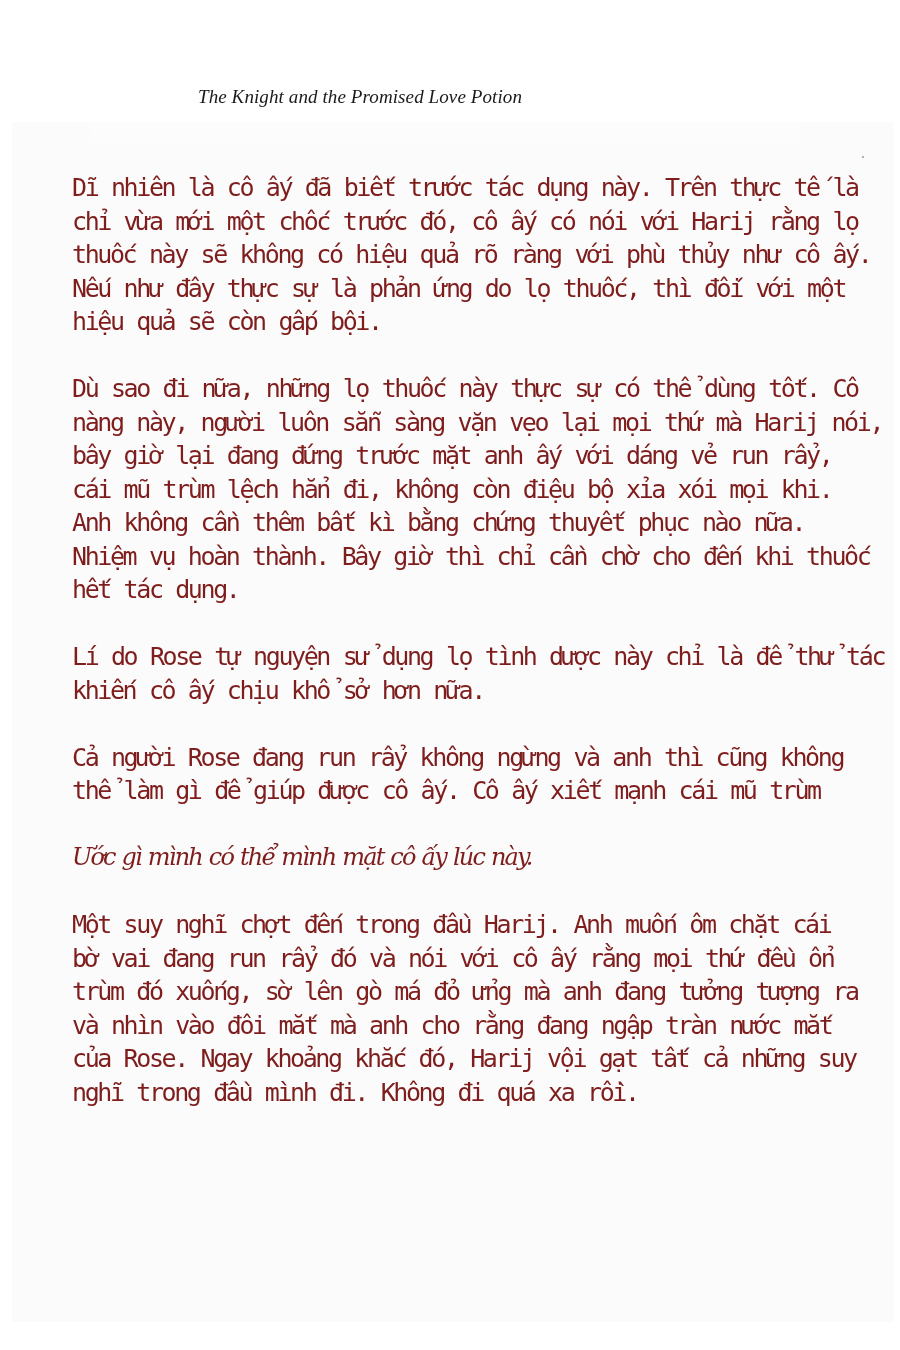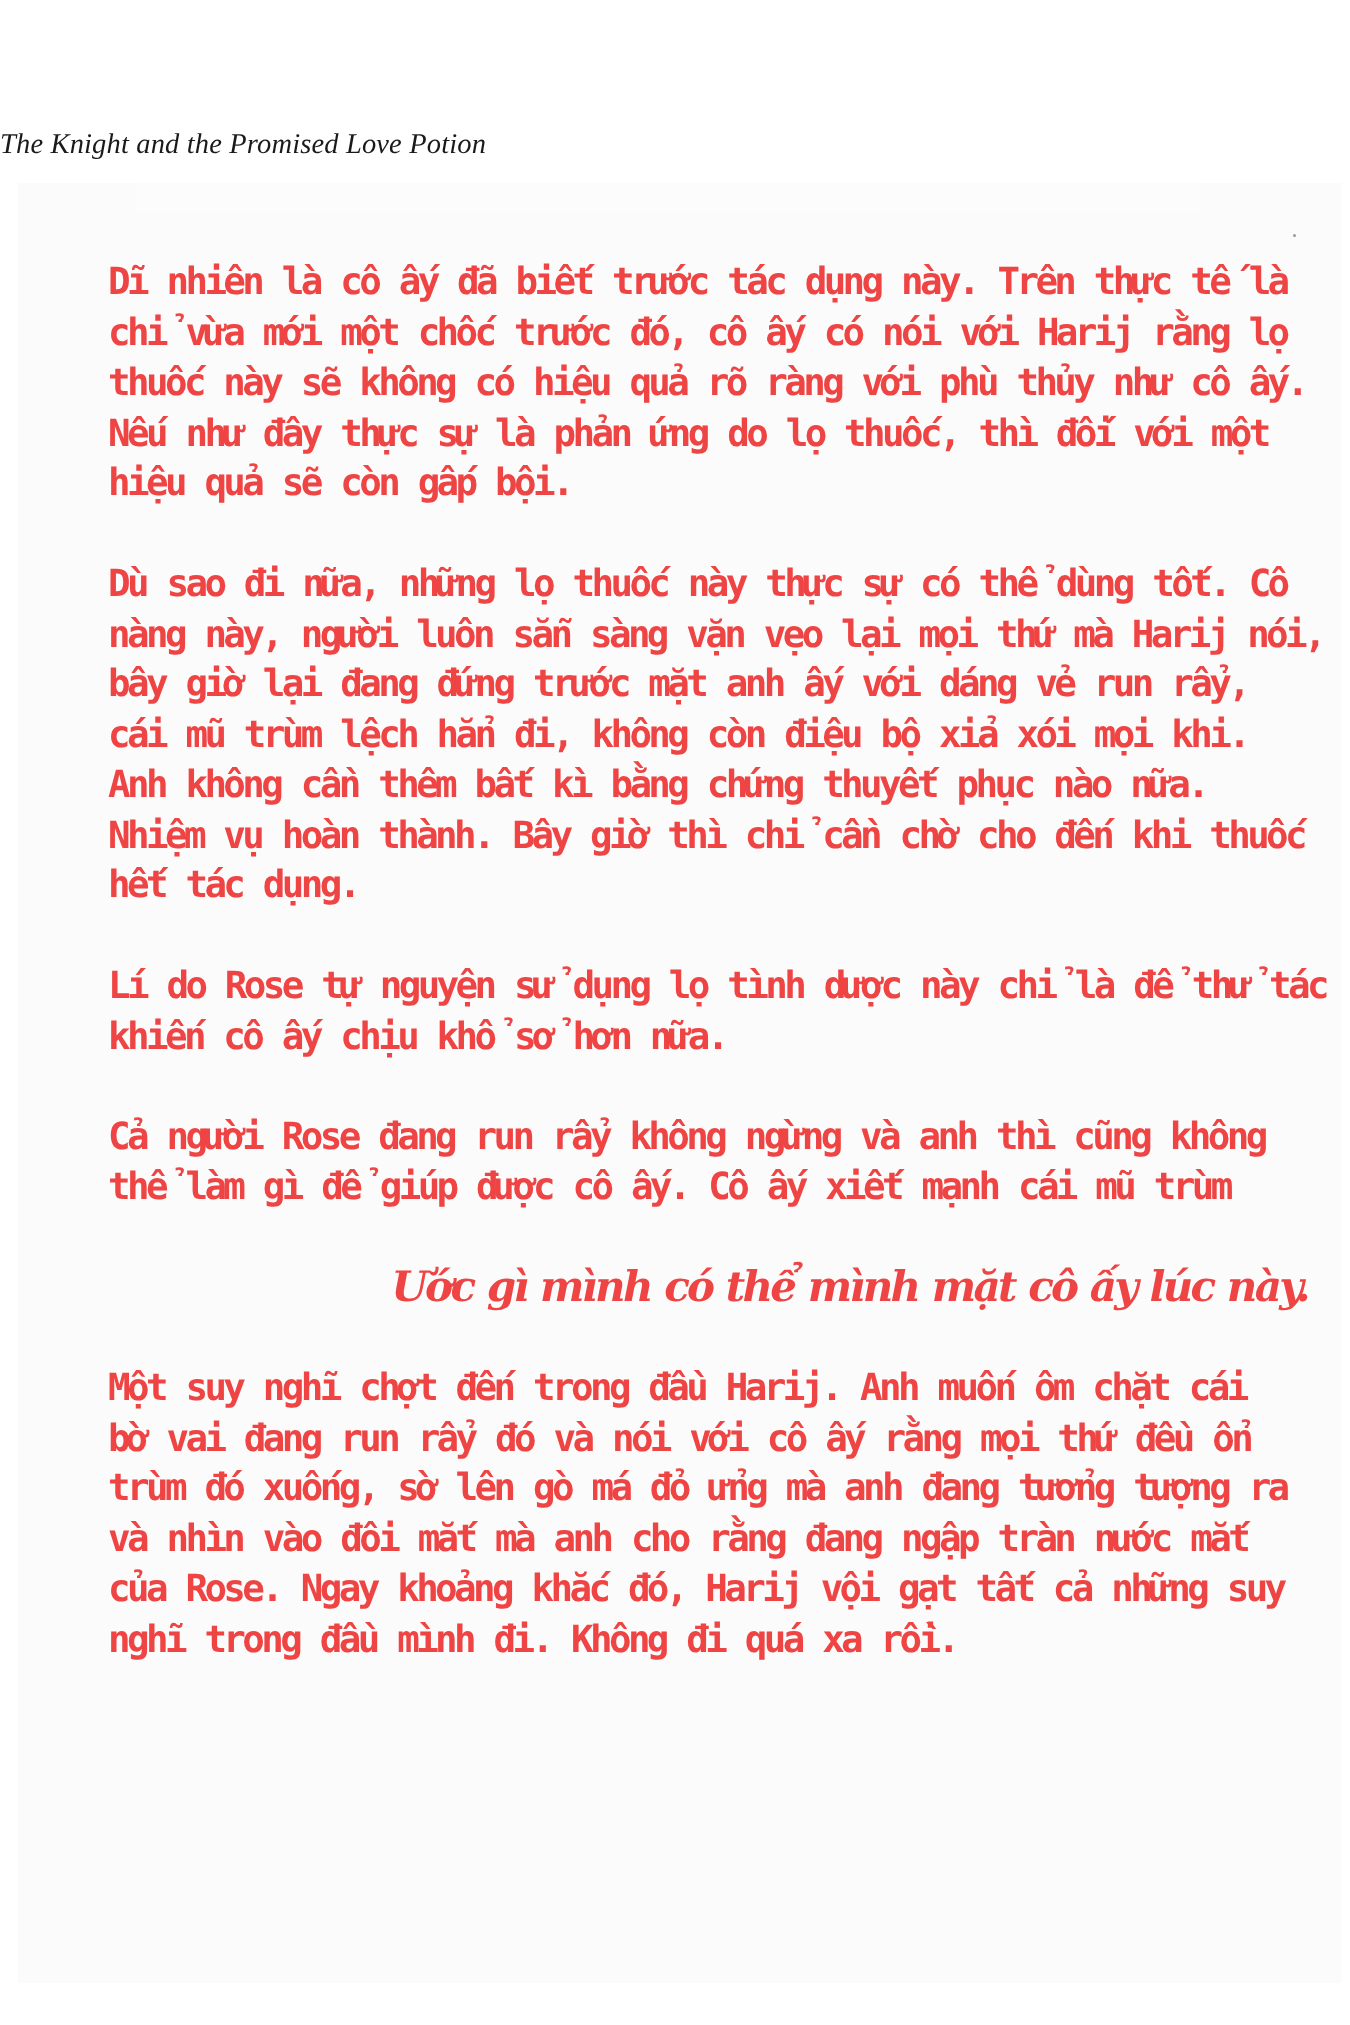--- a/index.html
+++ b/index.html
@@ -11,21 +11,21 @@
       width: 900px;
       height: 1350px;
       position: relative;
       overflow: hidden;
     }
     .running-header {
       position: absolute;
       top: 86px;
       left: 0;
       width: 720px;
-      text-align: left;
+      text-align: center;
       font-family: "Liberation Serif", "DejaVu Serif", serif;
       font-style: italic;
       font-size: 19px;
       color: #1a1a1a;
       letter-spacing: 0.1px;
     }
     .text-panel {
       position: absolute;
       top: 122px;
       left: 12px;
@@ -42,39 +42,37 @@
       background: #fcfcfc;
     }
     .body-text {
       position: absolute;
       top: 171px;
       left: 72px;
       width: 800px;
       font-family: "DejaVu Sans Mono", "Liberation Mono", monospace;
       font-size: 25px;
       line-height: 33.5px;
-      color: #ef4444;
+      color: #7f1d1d;
       letter-spacing: -2.4px;
       word-spacing: 1px;
-      font-weight: bold;
     }
     .paragraph {
       margin: 0 0 33.5px 0;
       padding: 0;
     }
     .paragraph .line {
       display: block;
       white-space: nowrap;
     }
     .paragraph.italic {
       font-style: italic;
       font-family: "DejaVu Serif", "Liberation Serif", serif;
       letter-spacing: -1.8px;
-      font-size: 28px;
-      text-align: right;
+      font-size: 24px;
     }
     .speck {
       position: absolute;
       top: 156px;
       left: 862px;
       width: 2px;
       height: 2px;
       background: #999;
       border-radius: 1px;
     }

